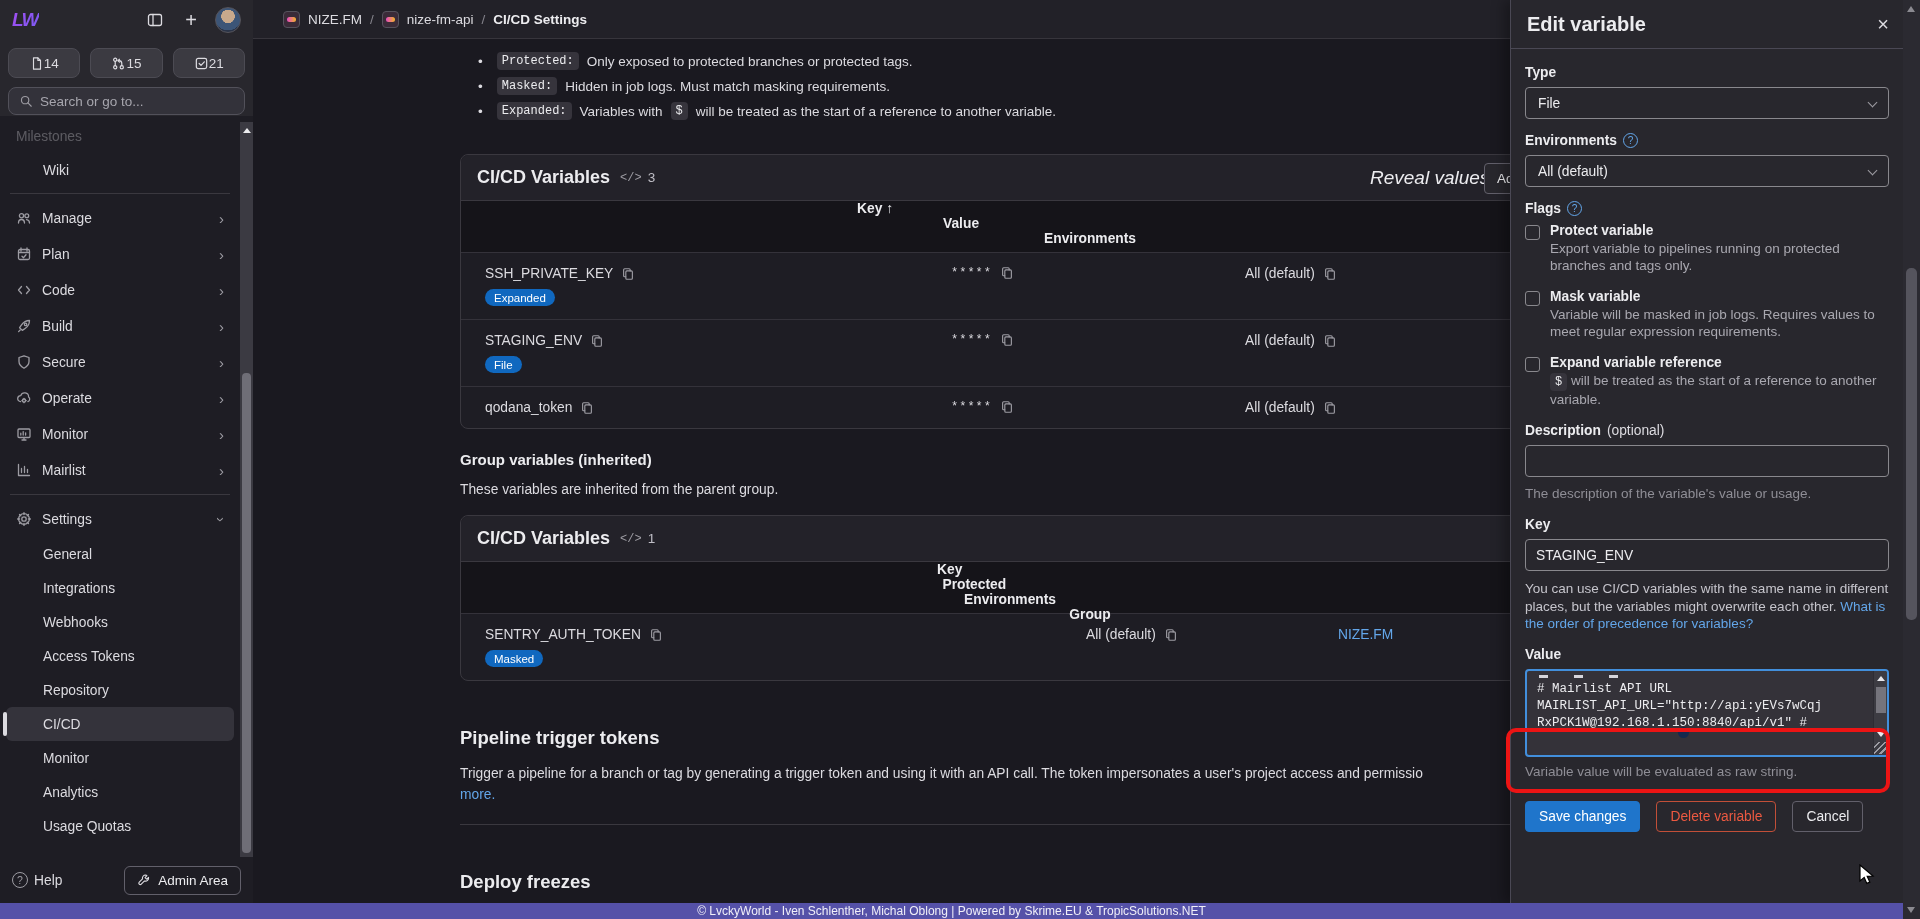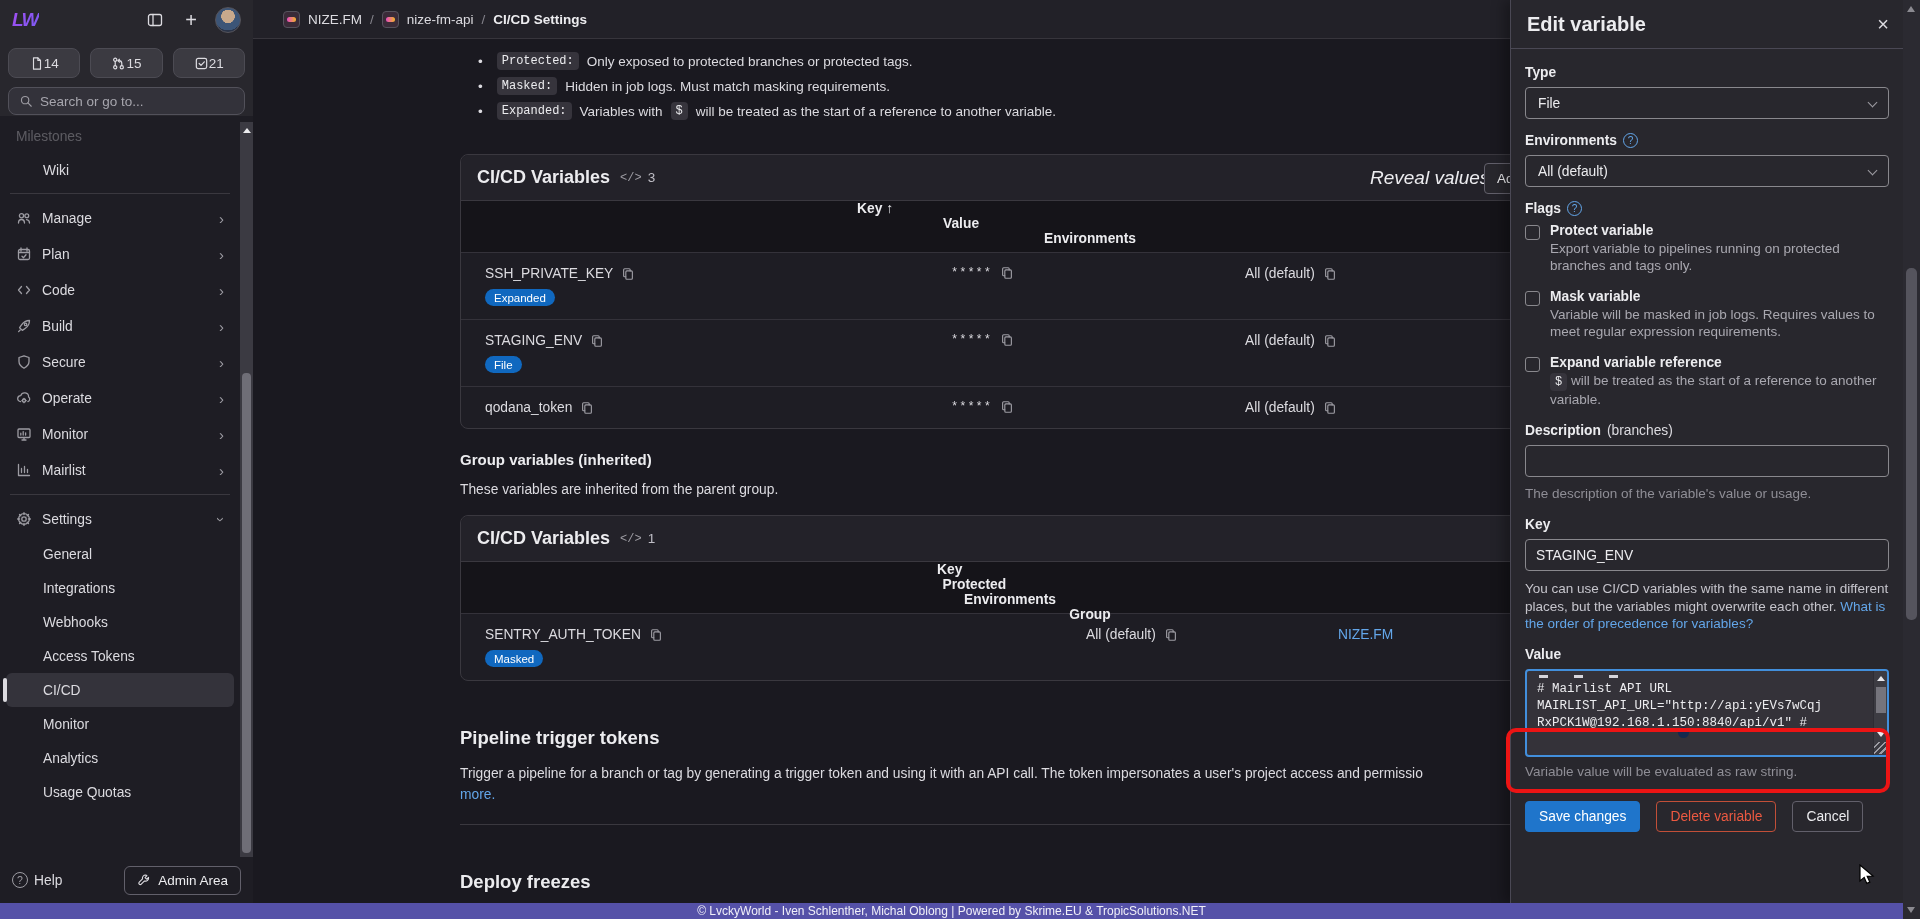--- a/index.html
+++ b/index.html
@@ -285,20 +285,23 @@
       </div>
     <div class="nav-item sub">
         <span>Integrations</span>
       </div>
     <div class="nav-item sub">
         <span>Webhooks</span>
       </div>
     <div class="nav-item sub">
         <span>Access Tokens</span>
       </div>
+    <div class="nav-item sub">
+        <span>Repository</span>
+      </div>
     <div class="nav-item sub active">
         <span>CI/CD</span>
       </div>
     <div class="nav-item sub">
         <span>Monitor</span>
       </div>
     <div class="nav-item sub">
         <span>Analytics</span>
       </div>
     <div class="nav-item sub">
@@ -577,21 +580,21 @@
     </div>
     <div class="chk-row">
       <span class="chk"></span>
       <span><span class="chk-title">Expand variable reference</span>
         <div class="chk-desc"><code class="chip">$</code>
           <span>will be treated as the start of a reference to another variable.</span></div></span>
     </div>
 
     <div class="flabel" style="margin-top:2px;">
         <span>Description</span>
-      <span class="opt">(branches)</span>
+      <span class="opt">(optional)</span>
       </div>
     <input class="tinput" value="" style="">
     <div class="fhelper">The description of the variable's value or usage.</div>
 
     <div class="flabel">Key</div>
     <input class="tinput" value="STAGING_ENV" style="">
     <div class="khelper">
       <span>You can use CI/CD variables with the same name in different places, but the variables might overwrite each other.</span>
       <a class="link">What is the order of precedence for variables?</a>
     </div>

